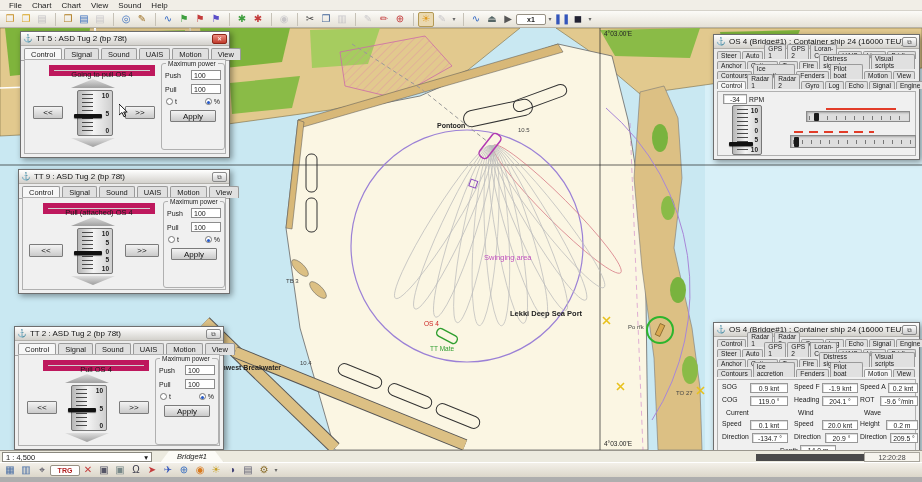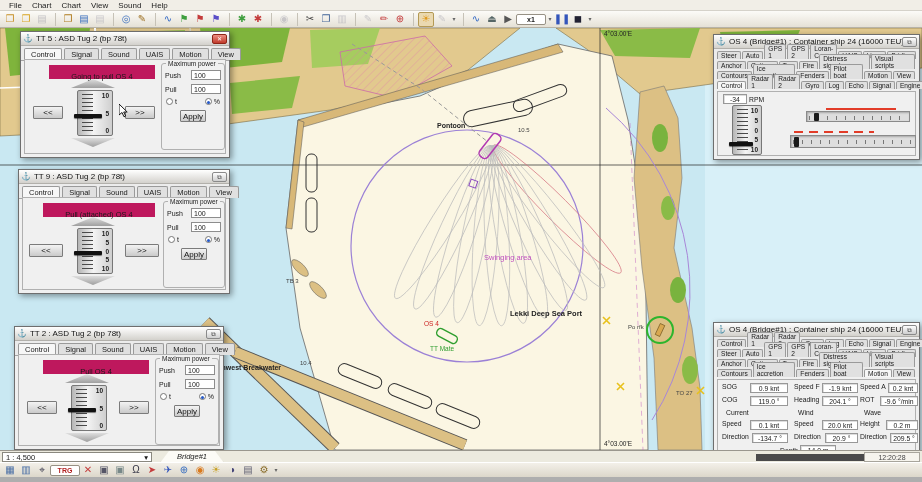--- a/index.html
+++ b/index.html
@@ -38,42 +38,42 @@
   .wbtn.close{background:linear-gradient(#ee8f84,#c03a2b);border-color:#8f2418;color:#fff}
   .tabs{display:flex;padding:2px 3px 0;background:#ececec;border-bottom:1px solid #a5a5a5}
   .tab{font-size:7.5px;padding:1px 6px;border:1px solid #9a9a9a;border-bottom:none;background:#e0e0e0;border-radius:2px 2px 0 0;margin-right:2px}
   .tab.active{background:#f7f7f7}
   .tabrow{display:flex;height:10px;align-items:flex-end;padding:0 3px;background:#ececec}
   .os .tab{font-size:6.6px;padding:0 3px;margin-right:1px;border-radius:2px 2px 0 0}
   .wbody{position:absolute;left:3px;right:3px;bottom:3px;top:27px;border:1px solid #b0b0b0;background:#f0f0f0}
   .os .wbody{top:56px}
 
   
-  .statusfld{position:absolute;height:11px;background:#f5f5f5;border:7px solid #be185d;box-shadow:inset 1px 1px 1px #ccc;text-align:center;font-size:7.5px;line-height:9px}
+  .statusfld{position:absolute;height:11px;background:#f5f5f5;border:5px solid #be185d;box-shadow:inset 1px 1px 1px #ccc;text-align:center;font-size:7.5px;line-height:9px}
   .btn{position:absolute;height:13px;background:linear-gradient(#f3f3f3,#cacaca);border:1px solid #7b7b7b;font-size:8px;font-family:inherit;color:#111;border-radius:1px}
   .sarrow{position:absolute;width:44px;height:9px;background:linear-gradient(#dedede,#9f9f9f)}
   .sarrow.up{clip-path:polygon(0 100%,50% 0,100% 100%)}
   .sarrow.dn{clip-path:polygon(0 0,100% 0,50% 100%)}
   .vscale{position:absolute;width:36px;background:linear-gradient(90deg,#b5b5b5,#f4f4f4 45%,#cfcfcf);border:1px solid #777;border-radius:2px}
   .vscale::before{content:"";position:absolute;left:4px;top:3px;bottom:3px;width:11px;background:repeating-linear-gradient(#4a4a4a 0 1px,transparent 1px 4px)}
   .vnums{position:absolute;right:3px;top:1px;bottom:1px;display:flex;flex-direction:column;justify-content:space-between;align-items:flex-end;font-size:6.5px;font-weight:bold}
   .vhandle{position:absolute;left:-4px;width:28px;height:4px;background:#111;border-radius:1px;box-shadow:0 1px 1px rgba(0,0,0,.5)}
   .vscale.sm{width:30px}
   .vscale.sm .vhandle{width:24px}
   .grp{position:absolute;border:1px solid #b0b0b0;border-radius:3px;padding:1px 3px 2px}
   .grp legend{font-size:6.5px;padding:0 2px;margin-left:1px}
   .prow{display:flex;align-items:center;justify-content:space-between;margin:2px 0 4px}
   .plbl{font-size:7px}
   .pval{width:30px;height:10px;background:#fff;border:1px solid #8d8d8d;font-size:7px;line-height:9px;padding-left:2px}
   .radios{display:flex;justify-content:space-between;margin:3px 1px 5px}
   .radio{display:flex;align-items:center;gap:2px;font-size:7px}
   .rb{width:7px;height:7px;border-radius:50%;border:1px solid #767676;background:#fff;display:inline-block;position:relative}
   .radio.on .rb::after{content:"";position:absolute;left:1.5px;top:1.5px;width:3px;height:3px;border-radius:50%;background:#2458c8}
   .radio em{font-style:normal}
-  .applybtn{position:static;display:block;width:26px;height:12px;margin:0 auto}
+  .applybtn{position:static;display:block;width:46px;height:12px;margin:0 auto}
   .fld{position:absolute;display:flex;align-items:center;gap:2px}
   .flbl{font-size:6.8px}
   .fval{display:inline-block;background:#fff;border:1px solid #989898;box-shadow:inset 1px 1px 0 #ddd;font-size:6.8px;height:10px;line-height:9px;text-align:center}
   .gtitle{position:absolute;font-size:6.8px}
   .hslider{position:absolute;height:11px;background:#dedede;border:1px solid #8a8a8a;box-shadow:inset 1px 1px 2px #a8a8a8;background-image:repeating-linear-gradient(90deg,#777 0 1px,transparent 1px 9px);background-size:96% 4px;background-position:2px 4px;background-repeat:no-repeat}
   .hhandle{position:absolute;top:1px;width:5px;height:8px;background:#1a1a1a;border-radius:1px}
   .hslider.big{height:13px}
   .hslider.big .hhandle{height:10px}
   .redline{position:absolute;height:2px;background:#e23c28}
   .reddash{position:absolute;height:2px;background:repeating-linear-gradient(90deg,#e23c28 0 9px,transparent 9px 15px)}

